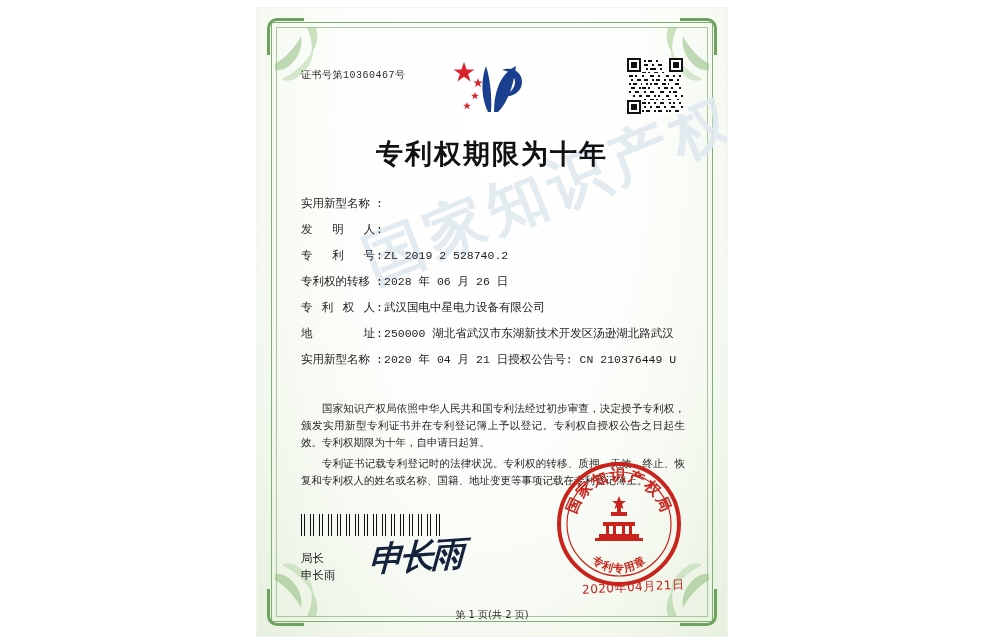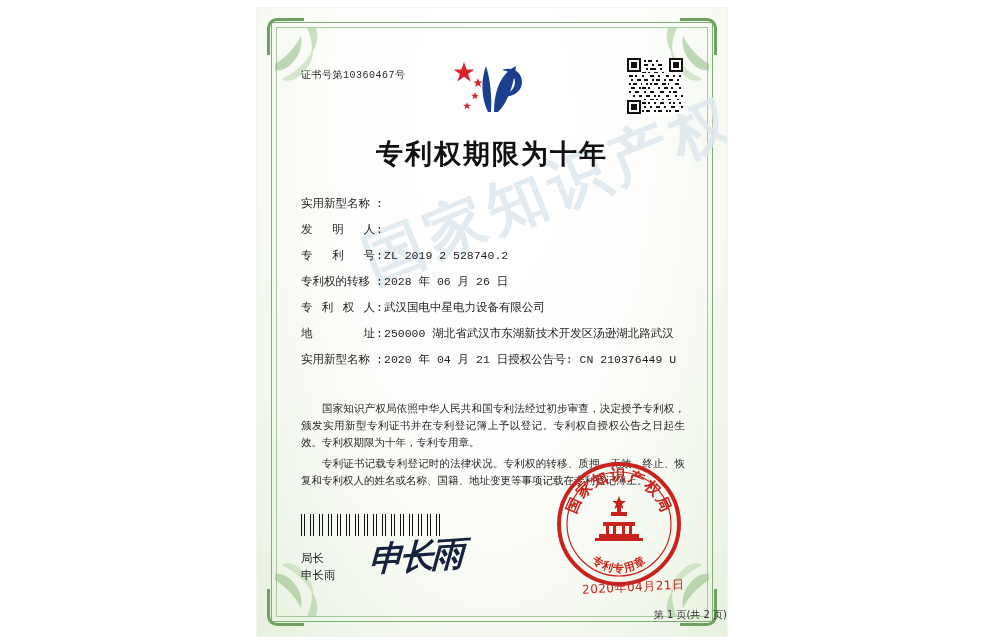--- a/index.html
+++ b/index.html
@@ -254,21 +254,21 @@
     letter-spacing: .5px;
     transform: rotate(-3deg);
     white-space: nowrap;
   }
 
   .page-footer {
     position: absolute;
     left: 0;
     right: 0;
     bottom: 14px;
-    text-align: right;
+    text-align: center;
     font-size: 10px;
     color: #333;
     font-family: "DejaVu Sans", sans-serif;
   }
 </style>
 </head>
 <body>
 
 <div id="certificate-page">
   <div class="paper">
@@ -487,21 +487,21 @@
           <span class="pub-label">
             <span>授权公告号</span>:
             <span>CN 210376449 U</span>
           </span>
         </span>
       </div>
 
     </div>
 
     <div class="paragraphs">
-      <p>国家知识产权局依照中华人民共和国专利法经过初步审查，决定授予专利权，颁发实用新型专利证书并在专利登记簿上予以登记。专利权自授权公告之日起生效。专利权期限为十年，专利专用章。</p>
+      <p>国家知识产权局依照中华人民共和国专利法经过初步审查，决定授予专利权，颁发实用新型专利证书并在专利登记簿上予以登记。专利权自授权公告之日起生效。专利权期限为十年，自申请日起算。</p>
       <p>专利证书记载专利登记时的法律状况。专利权的转移、质押、无效、终止、恢复和专利权人的姓名或名称、国籍、地址变更等事项记载在专利登记簿上。</p>
     </div>
 
     <div class="barcode"></div>
 
     <div class="sign-block">
       <div>局长</div>
       <div>申长雨</div>
     </div>
 

